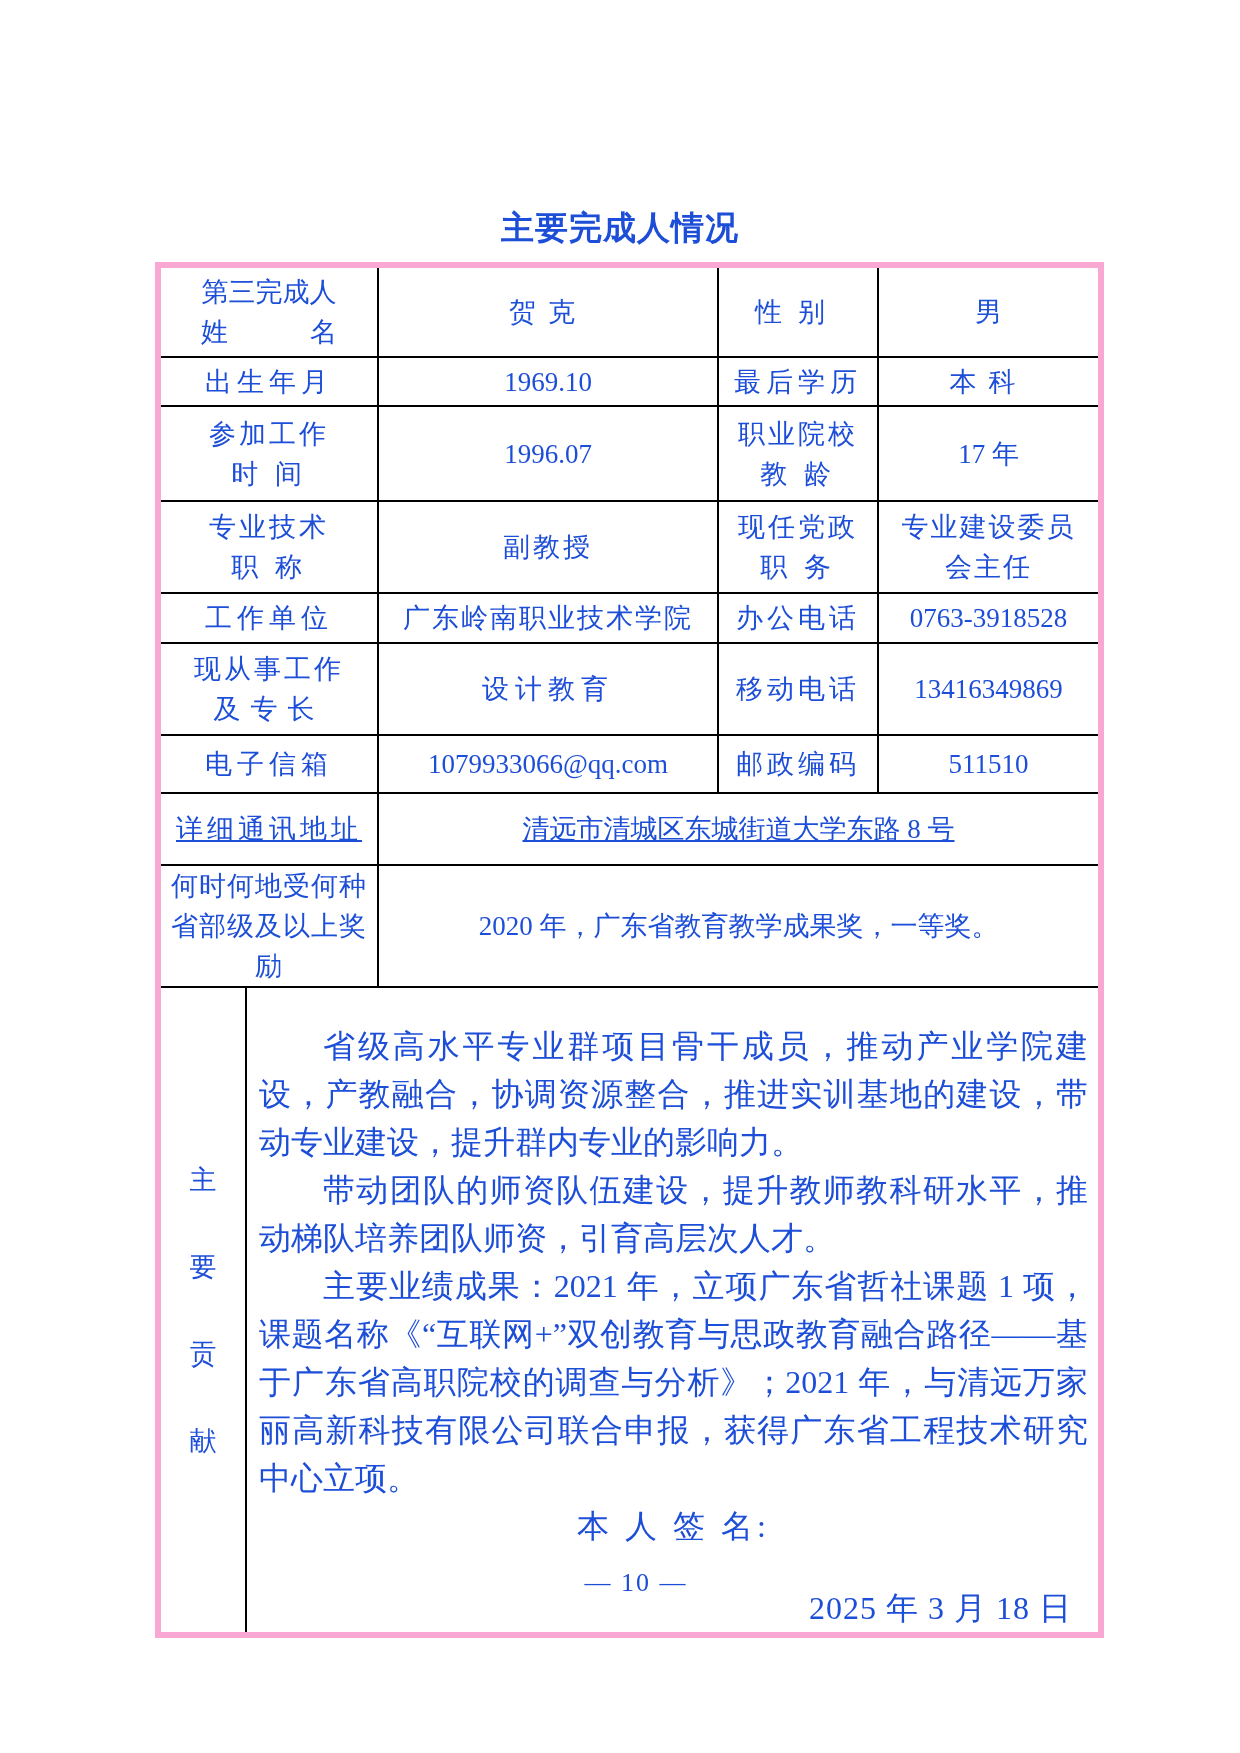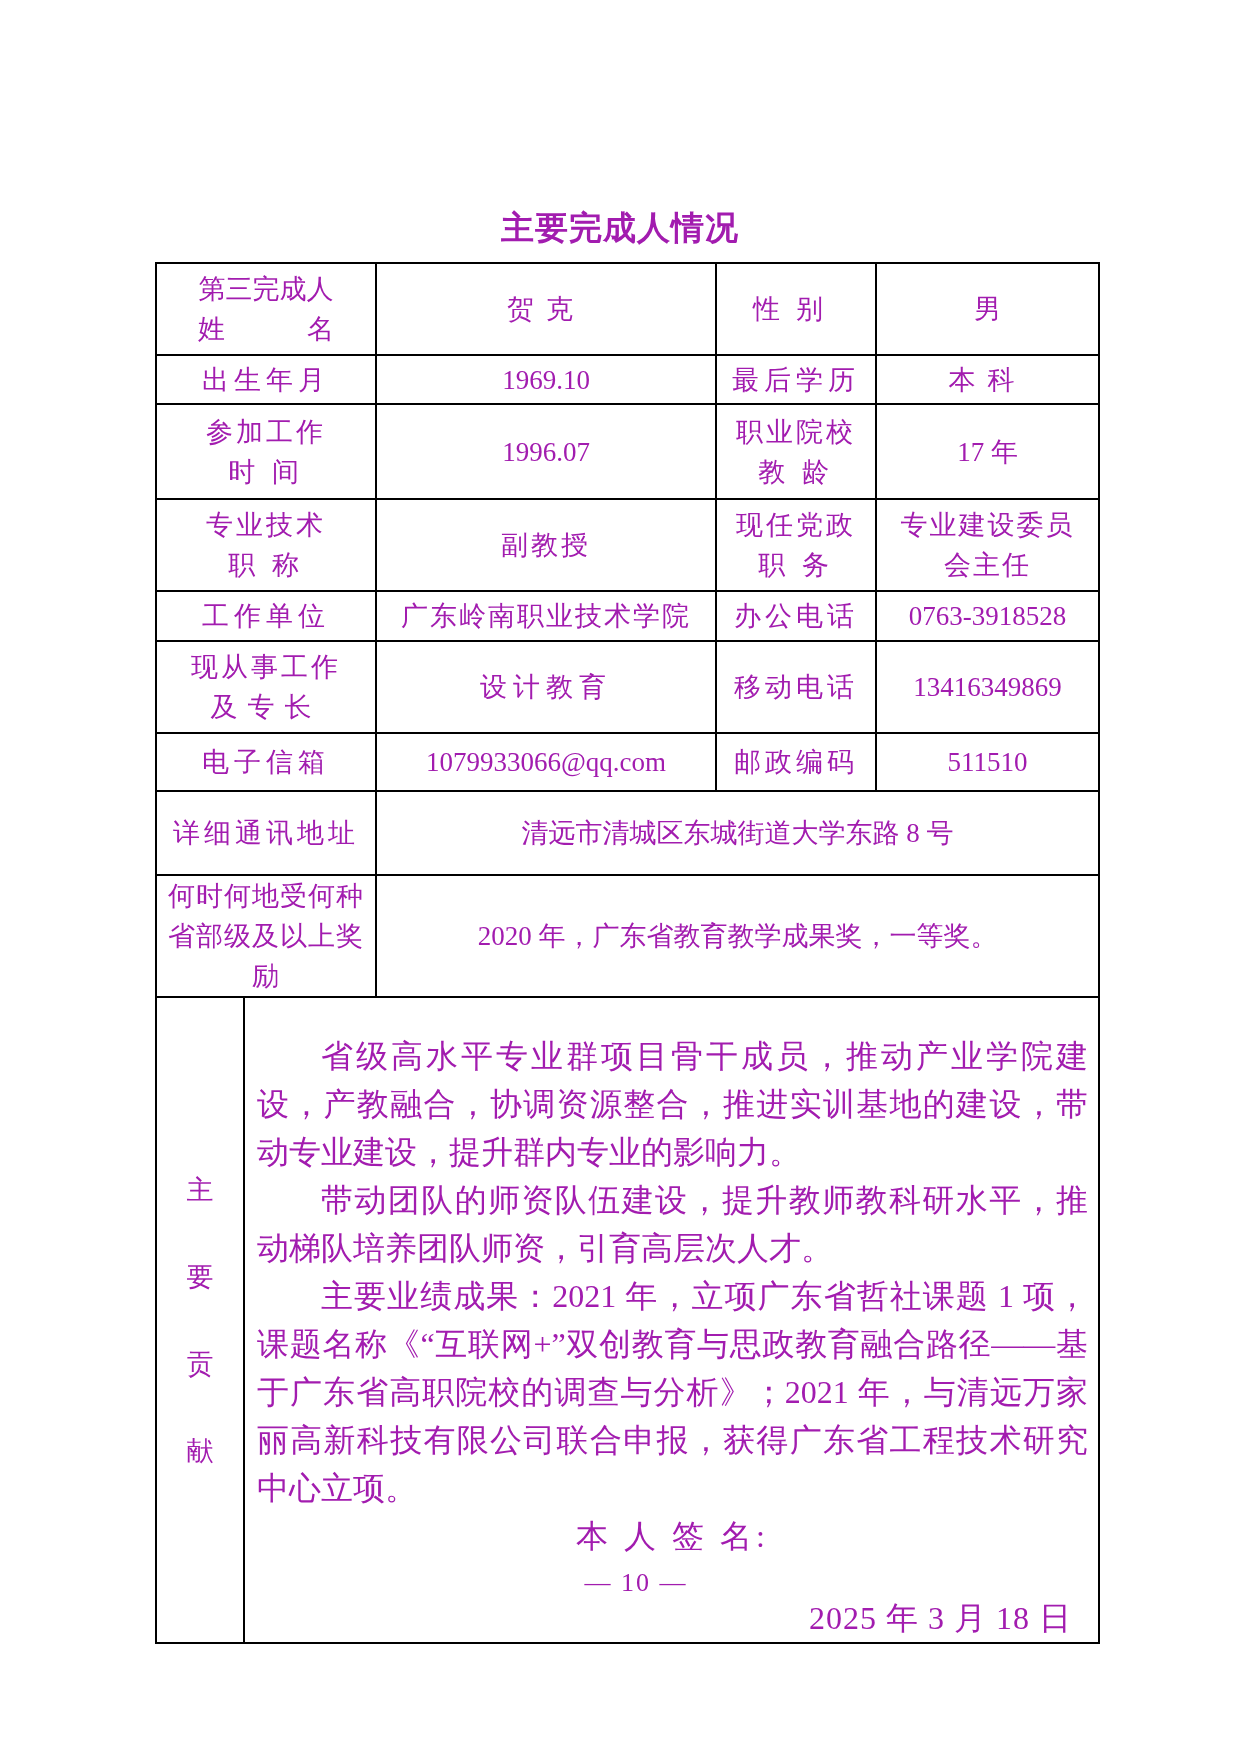--- a/index.html
+++ b/index.html
@@ -2,37 +2,37 @@
 <html><head>
 <meta charset="utf-8">
 <style>
   html,body{margin:0;padding:0;background:#888;}
   .page{
     position:relative;
     width:1240px;height:1753px;
     background:#ffffff;
     margin:0 auto;
     font-family:"Liberation Serif","DejaVu Serif",serif;
-    color:#a21caf;
+    color:#1d4ed8;
     overflow:hidden;
   }
   .doc-title{
     position:absolute;top:206px;left:0;width:100%;
     text-align:center;
     font-family:"Liberation Sans","DejaVu Sans",sans-serif;
     font-weight:700;
     font-size:33px;line-height:44px;
     letter-spacing:1px;
   }
   table.form{
     position:absolute;left:155px;top:262px;
     width:943px;
     border-collapse:collapse;
     table-layout:fixed;
-    border:1px solid #f9a8d4;
+    border:6px solid #f9a8d4;
   }
   table.form td{
     border:2px solid #000;
     padding:0;
     vertical-align:middle;
     text-align:center;
     font-size:27px;
     line-height:40px;
     overflow:hidden;
   }
@@ -166,21 +166,21 @@
       <td>13416349869</td>
     </tr>
 
     <tr style="height:58px;">
       <td colspan="2" class="ls5">电子信箱</td>
       <td>1079933066@qq.com</td>
       <td class="ls4">邮政编码</td>
       <td>511510</td>
     </tr>
 
-    <tr style="height:84px;">
+    <tr style="height:72px;text-decoration:underline;">
       <td colspan="2" class="ls4">详细通讯地址</td>
       <td colspan="3">清远市清城区东城街道大学东路 8 号</td>
     </tr>
 
     <tr style="height:94px;">
       <td colspan="2" class="small-label">
         <div class="two-line">
           <div>何时何地受何种</div>
           <div>省部级及以上奖励</div>
         </div>

